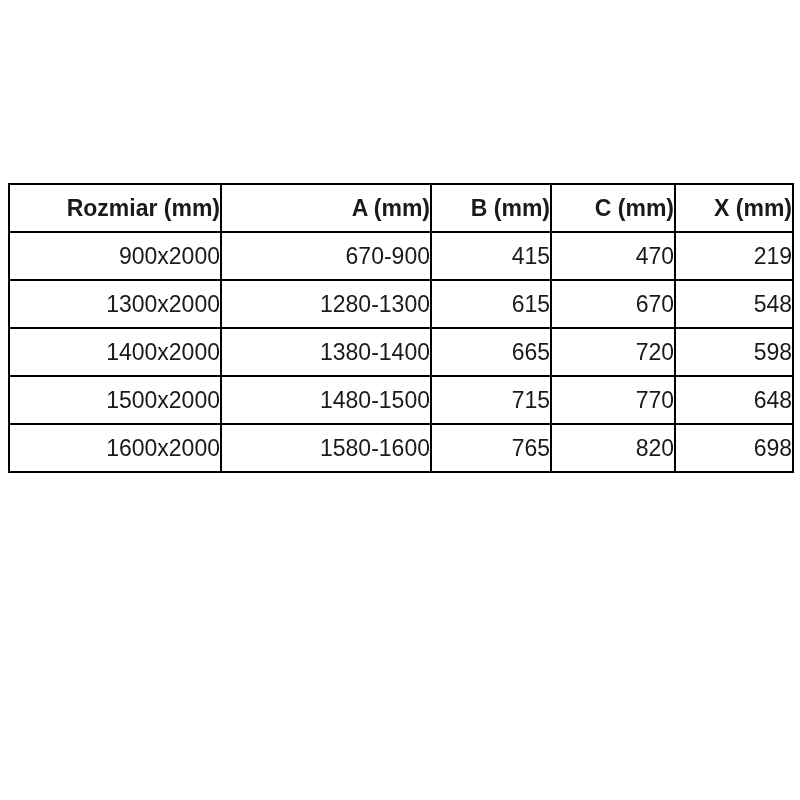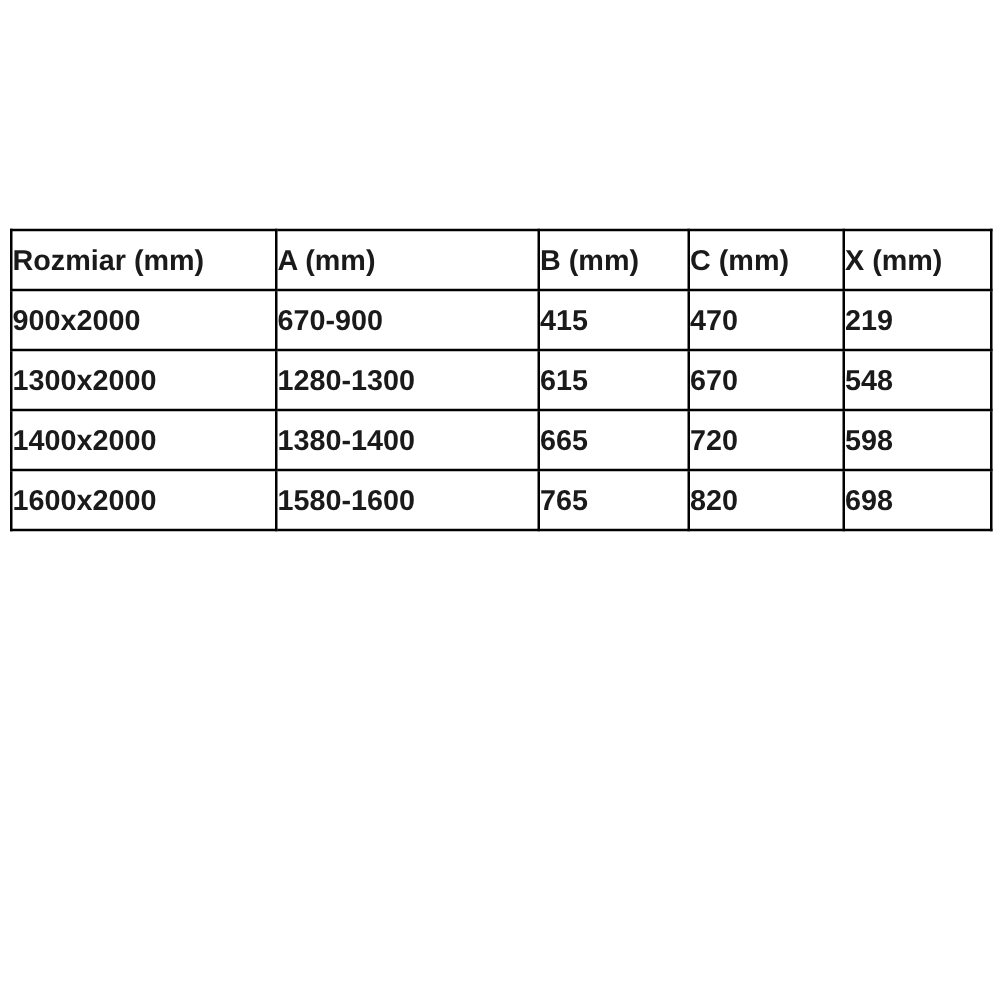--- a/index.html
+++ b/index.html
@@ -22,32 +22,33 @@
     top: 183px;
     width: 784px;
     border-collapse: collapse;
     table-layout: fixed;
     color: #1a1a1a;
   }
   table.spec-table th,
   table.spec-table td {
     border: 2px solid #000000;
     height: 46px;
-    text-align: left;
+    text-align: right;
     vertical-align: middle;
     font-size: 23px;
     padding: 0;
     overflow: hidden;
     white-space: nowrap;
   }
   table.spec-table th {
     font-weight: bold;
   }
   table.spec-table td {
-    font-weight: bold;
+    font-weight: normal;
+    border-radius: 22px;
   }
   col.c-rozmiar { width: 212px; }
   col.c-a { width: 210px; }
   col.c-b { width: 120px; }
   col.c-c { width: 124px; }
   col.c-x { width: 118px; }
 </style>
 </head>
 <body>
 
@@ -85,20 +86,27 @@
         <td>548</td>
       </tr>
       <tr>
         <td>1400x2000</td>
         <td>1380-1400</td>
         <td>665</td>
         <td>720</td>
         <td>598</td>
       </tr>
       <tr>
+        <td>1500x2000</td>
+        <td>1480-1500</td>
+        <td>715</td>
+        <td>770</td>
+        <td>648</td>
+      </tr>
+      <tr>
         <td>1600x2000</td>
         <td>1580-1600</td>
         <td>765</td>
         <td>820</td>
         <td>698</td>
       </tr>
     </tbody>
   </table>
 </div>
 

